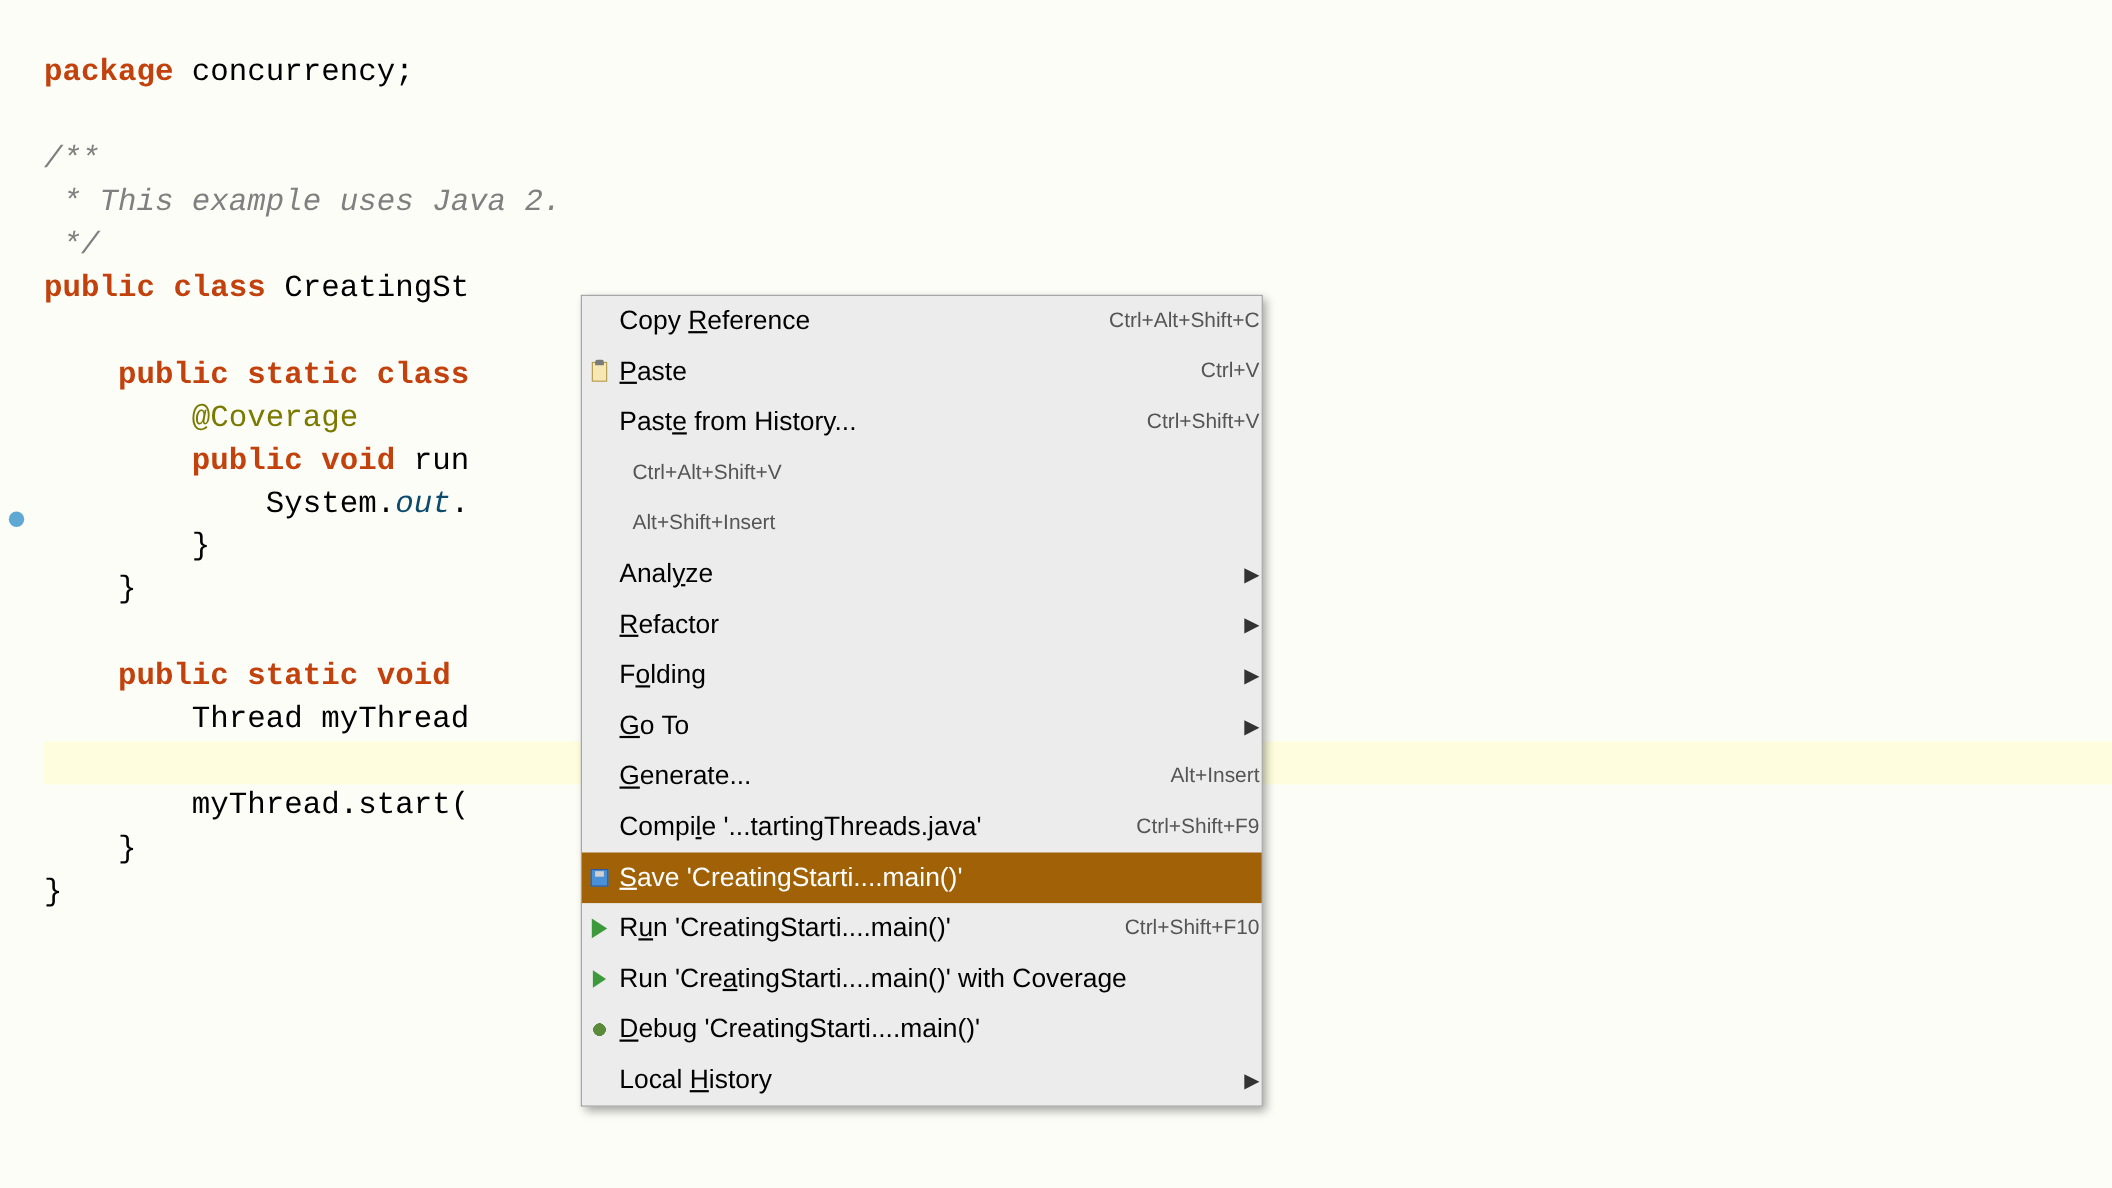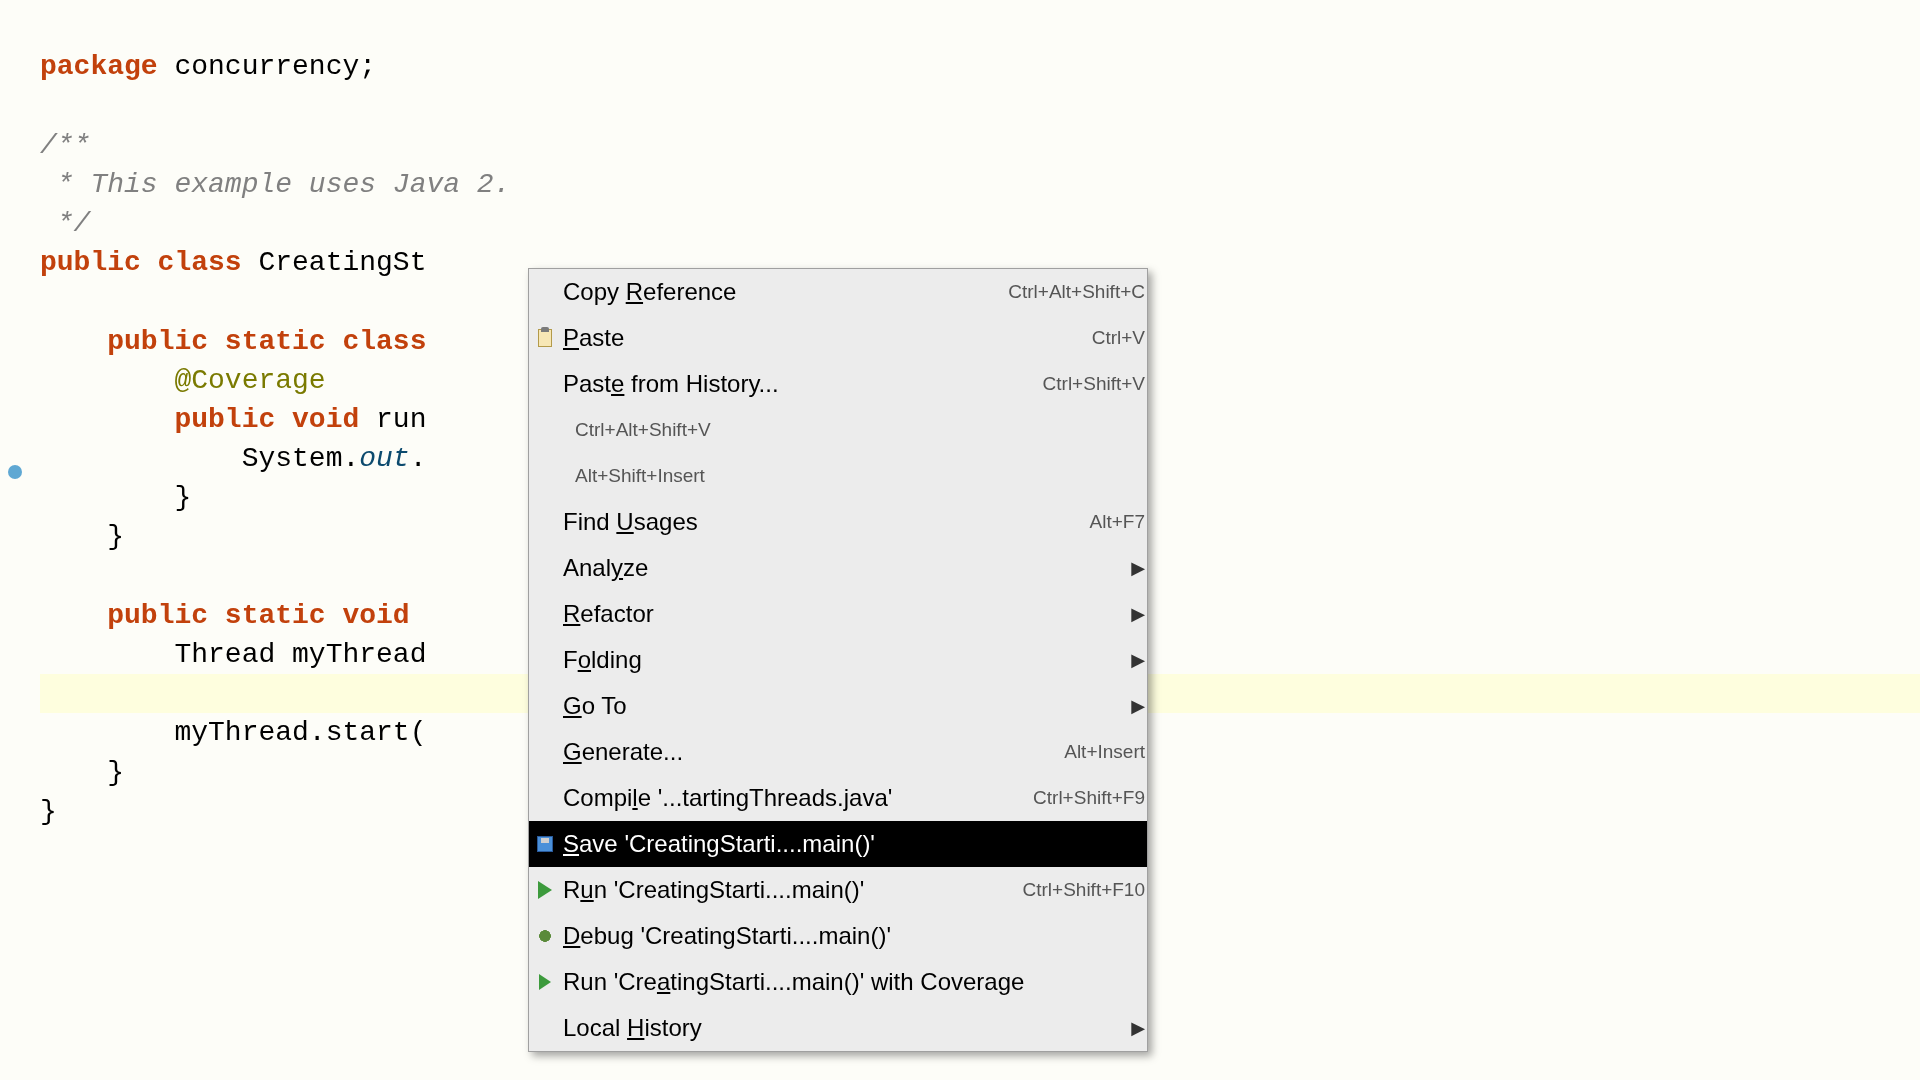--- a/index.html
+++ b/index.html
@@ -53,21 +53,21 @@
       color: #000;
     }
     .menu-item {
       display: flex;
       align-items: center;
       height: 46px;
       padding: 0 2px 0 4px;
       position: relative;
     }
     .menu-item.highlighted {
-      background: #000000;
+      background: #a16207;
       color: #fff;
     }
     .menu-icon {
       width: 24px;
       height: 24px;
       margin-right: 6px;
       flex-shrink: 0;
       display: inline-flex;
       align-items: center;
       justify-content: center;
@@ -188,25 +188,20 @@
     <div class="menu-item">
       <span class="menu-icon"></span>
       <span class="menu-shortcut">Ctrl+Alt+Shift+V</span>
     </div>
     <div class="menu-item">
       <span class="menu-icon"></span>
       <span class="menu-shortcut">Alt+Shift+Insert</span>
     </div>
     <div class="menu-item">
       <span class="menu-icon"></span>
-      <span class="menu-label">Find <span class="mnemonic">U</span>sages</span>
-      <span class="menu-shortcut">Alt+F7</span>
-    </div>
-    <div class="menu-item">
-      <span class="menu-icon"></span>
       <span class="menu-label">Anal<span class="mnemonic">y</span>ze</span>
       <span class="submenu-arrow">▶</span>
     </div>
     <div class="menu-item">
       <span class="menu-icon"></span>
       <span class="menu-label"><span class="mnemonic">R</span>efactor</span>
       <span class="submenu-arrow">▶</span>
     </div>
     <div class="menu-item">
       <span class="menu-icon"></span>
@@ -236,28 +231,28 @@
     </div>
     <div class="menu-item">
       <span class="menu-icon">
         <span class="icon-run"></span>
       </span>
       <span class="menu-label">R<span class="mnemonic">u</span>n 'CreatingStarti....main()'</span>
       <span class="menu-shortcut">Ctrl+Shift+F10</span>
     </div>
     <div class="menu-item">
       <span class="menu-icon">
+        <span class="icon-coverage"></span>
+      </span>
+      <span class="menu-label">Run 'Cre<span class="mnemonic">a</span>tingStarti....main()' with Coverage</span>
+    </div>
+    <div class="menu-item">
+      <span class="menu-icon">
         <span class="icon-debug"></span>
       </span>
       <span class="menu-label"><span class="mnemonic">D</span>ebug 'CreatingStarti....main()'</span>
     </div>
     <div class="menu-item">
-      <span class="menu-icon">
-        <span class="icon-coverage"></span>
-      </span>
-      <span class="menu-label">Run 'Cre<span class="mnemonic">a</span>tingStarti....main()' with Coverage</span>
-    </div>
-    <div class="menu-item">
       <span class="menu-icon"></span>
       <span class="menu-label">Local <span class="mnemonic">H</span>istory</span>
       <span class="submenu-arrow">▶</span>
     </div>
   </div>
 
 </body></html>

